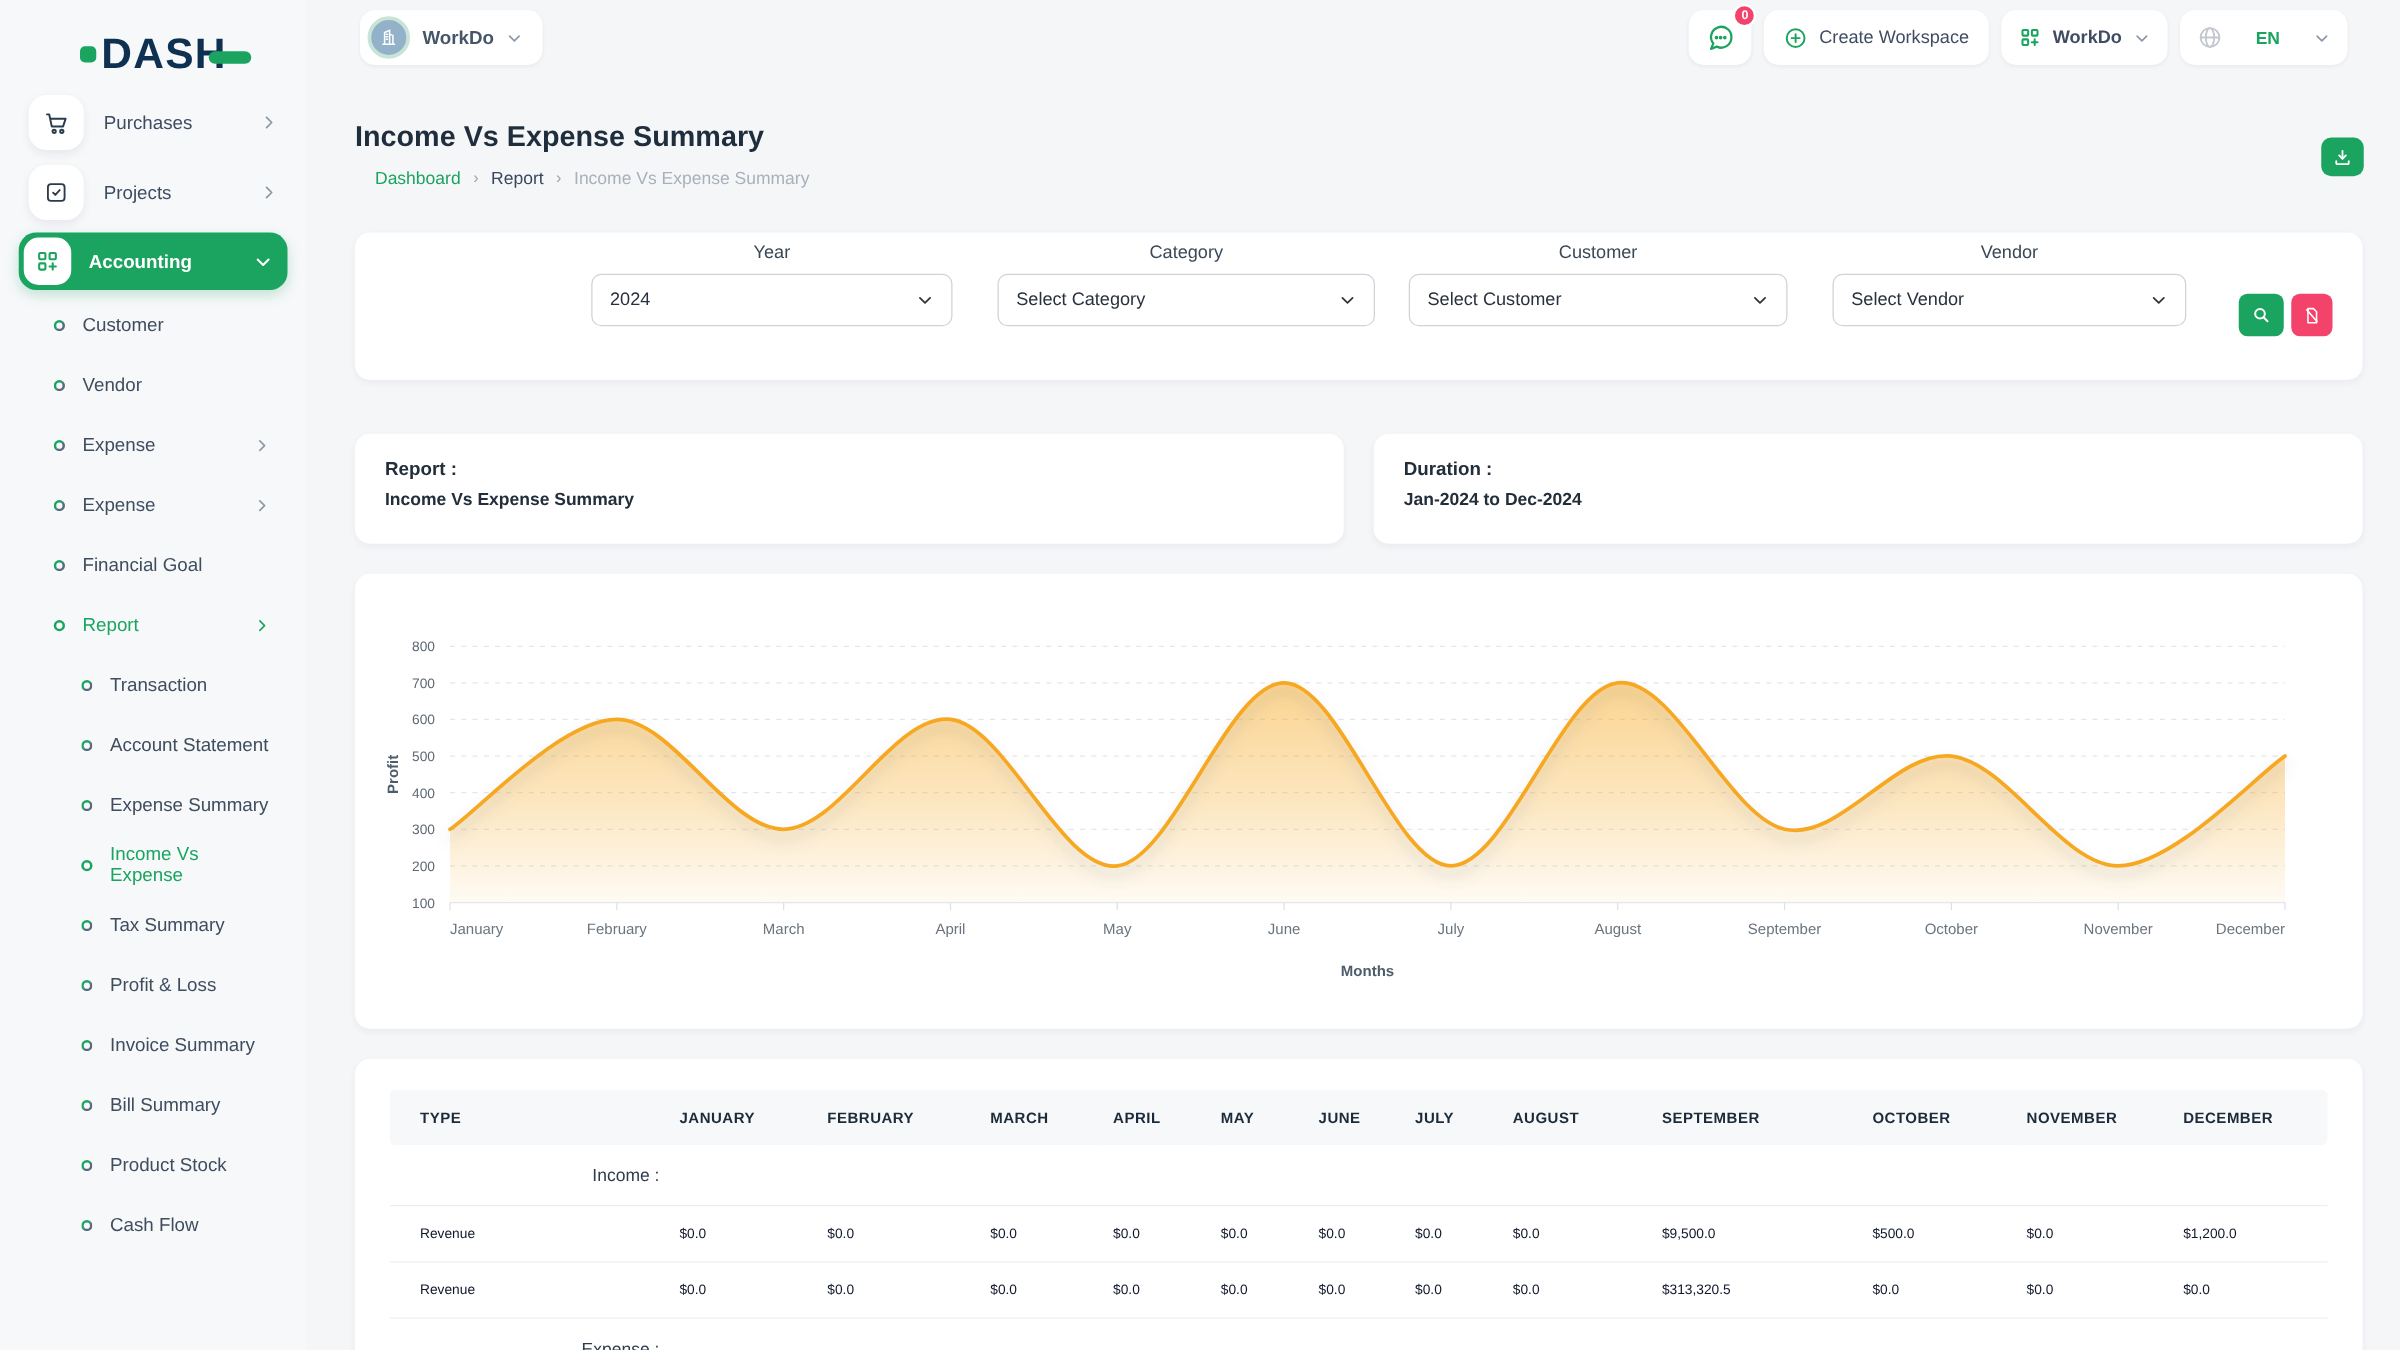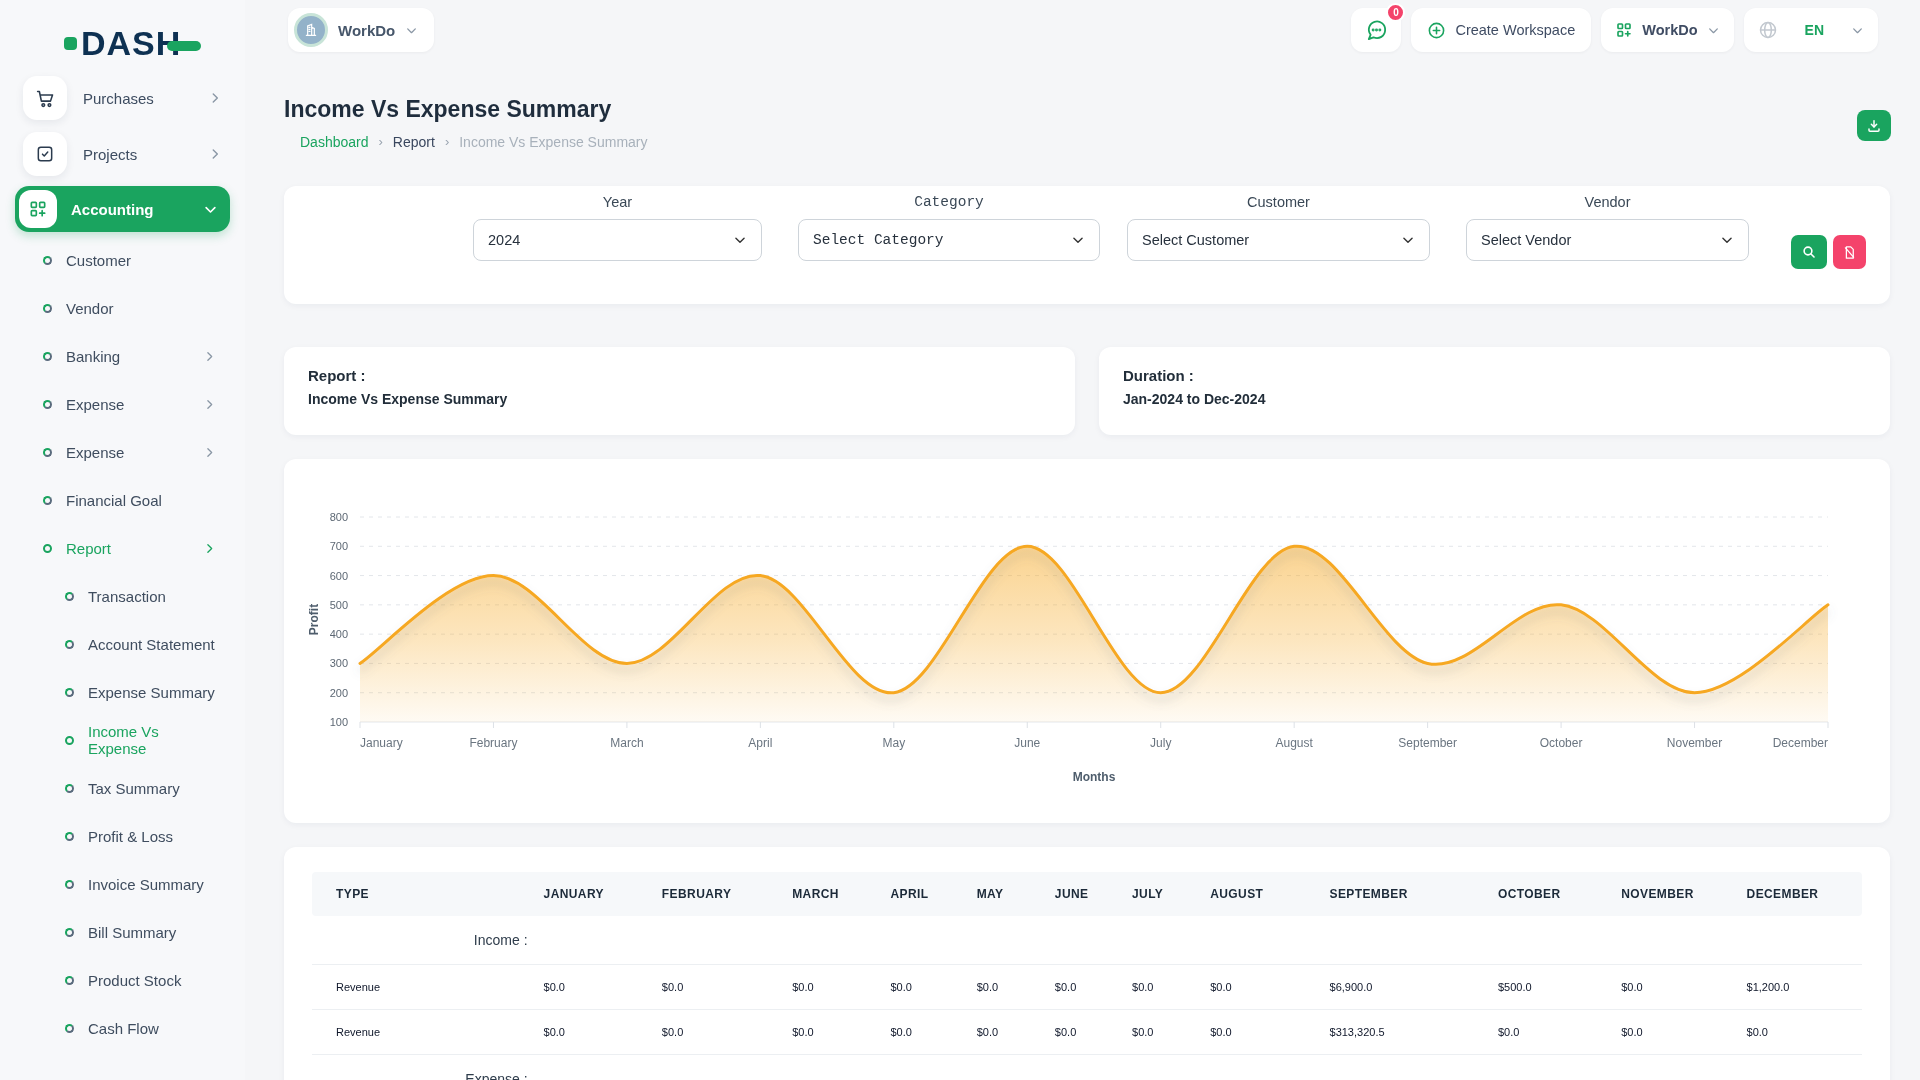--- a/index.html
+++ b/index.html
@@ -159,29 +159,20 @@
         <li class="sub-item">
           <span class="ring"></span>
           <span class="sub-label">Customer</span>
         </li>
         <li class="sub-item">
           <span class="ring"></span>
           <span class="sub-label">Vendor</span>
         </li>
         <li class="sub-item">
           <span class="ring"></span>
-          <span class="sub-label">Banking</span>
-          <span class="chev">
-            <svg width="13" height="13" viewBox="0 0 24 24" fill="none" stroke="currentColor" stroke-width="2.4" stroke-linecap="round" stroke-linejoin="round">
-              <path d="M9 5l7 7-7 7"></path>
-            </svg>
-          </span>
-        </li>
-        <li class="sub-item">
-          <span class="ring"></span>
           <span class="sub-label">Expense</span>
           <span class="chev">
             <svg width="13" height="13" viewBox="0 0 24 24" fill="none" stroke="currentColor" stroke-width="2.4" stroke-linecap="round" stroke-linejoin="round">
               <path d="M9 5l7 7-7 7"></path>
             </svg>
           </span>
         </li>
         <li class="sub-item">
           <span class="ring"></span>
           <span class="sub-label">Expense</span>
@@ -342,21 +333,21 @@
     <span class="f-label">Year</span>
     <div class="f-select">
       <span>2024</span>
       <span class="chev">
           <svg width="14" height="14" viewBox="0 0 24 24" fill="none" stroke="currentColor" stroke-width="2.4" stroke-linecap="round" stroke-linejoin="round">
             <path d="M5 9l7 7 7-7"></path>
           </svg>
         </span>
     </div>
   </div>
-  <div class="f-group" style="left:514px; width:302px;font-family:Liberation Mono, monospace;">
+  <div class="f-group" style="left:514px; width:302px;">
     <span class="f-label">Category</span>
     <div class="f-select">
       <span>Select Category</span>
       <span class="chev">
           <svg width="14" height="14" viewBox="0 0 24 24" fill="none" stroke="currentColor" stroke-width="2.4" stroke-linecap="round" stroke-linejoin="round">
             <path d="M5 9l7 7 7-7"></path>
           </svg>
         </span>
     </div>
   </div>
@@ -512,21 +503,21 @@
         <tr class="data">
           <td>Revenue</td>
           <td>$0.0</td>
           <td>$0.0</td>
           <td>$0.0</td>
           <td>$0.0</td>
           <td>$0.0</td>
           <td>$0.0</td>
           <td>$0.0</td>
           <td>$0.0</td>
-          <td>$6,900.0</td>
+          <td>$9,500.0</td>
           <td>$500.0</td>
           <td>$0.0</td>
           <td>$1,200.0</td>
         </tr>
         <tr class="data">
           <td>Revenue</td>
           <td>$0.0</td>
           <td>$0.0</td>
           <td>$0.0</td>
           <td>$0.0</td>

